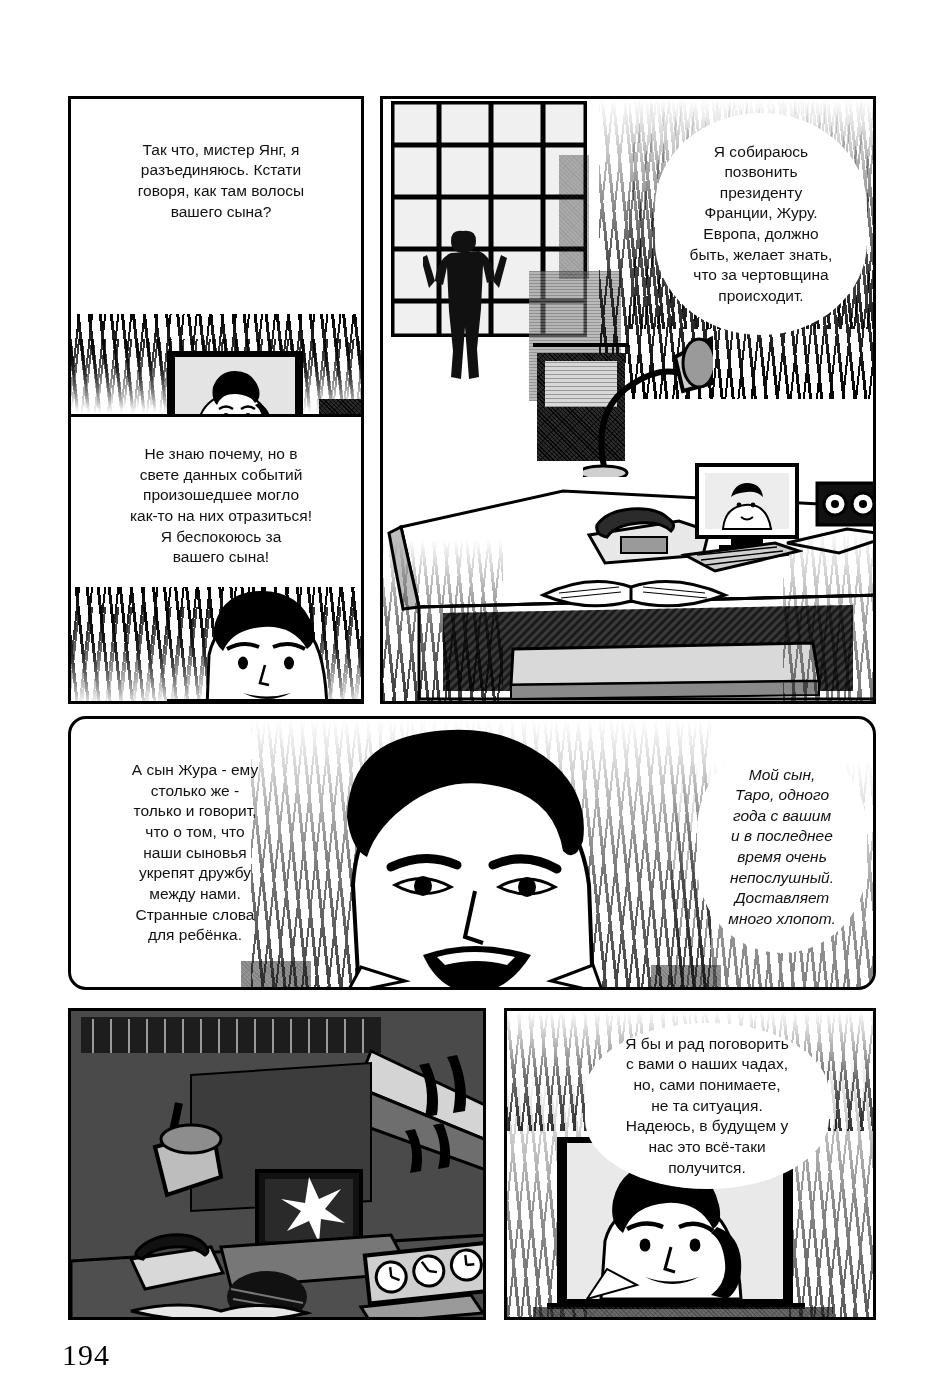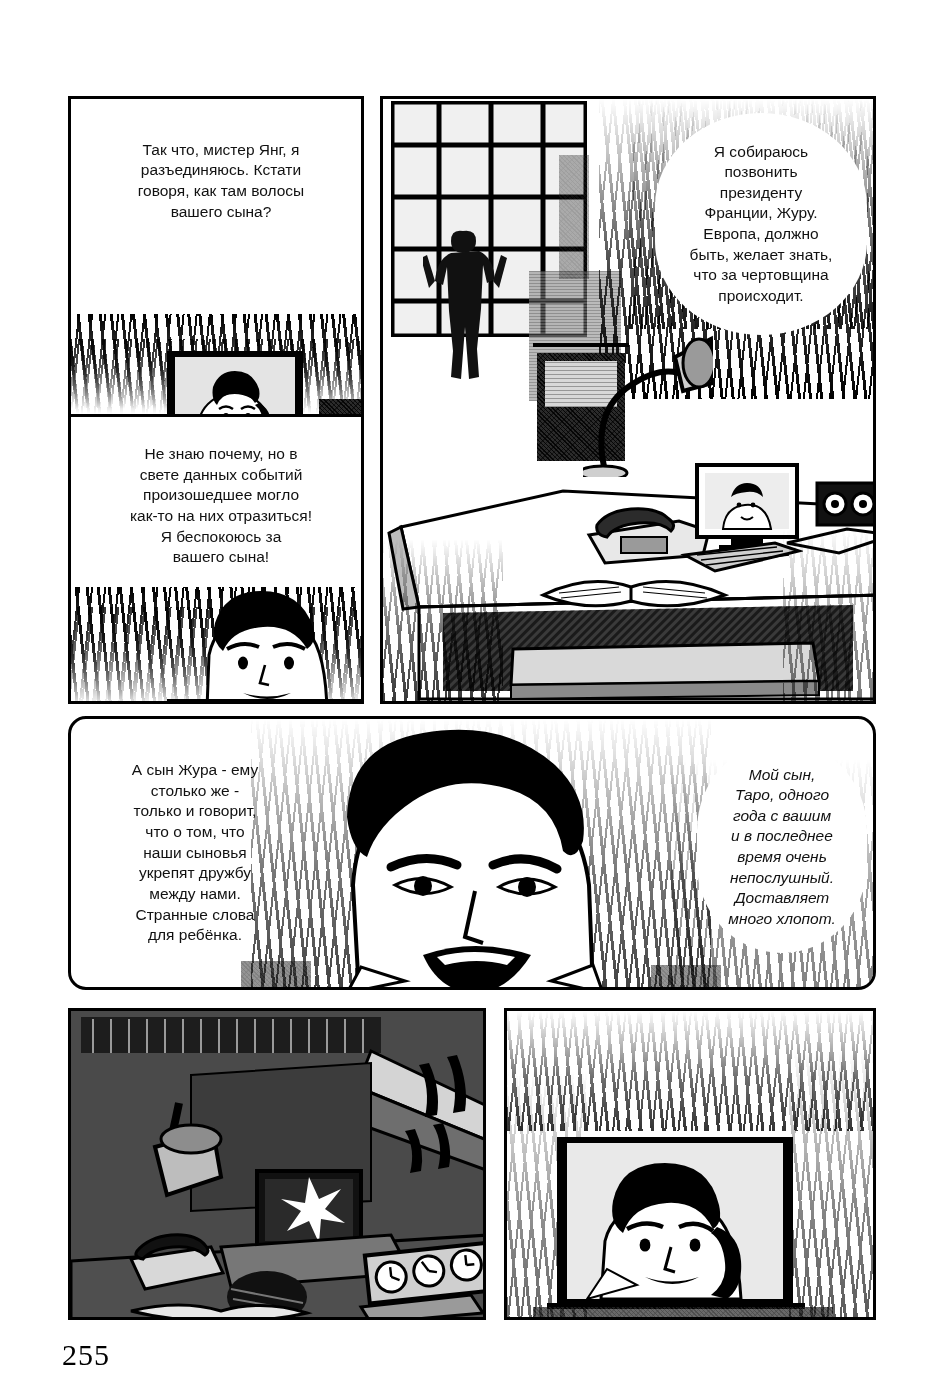--- a/index.html
+++ b/index.html
@@ -447,16 +447,25 @@
         <path d="M78 134 q28 14 54 0 q-28 9 -54 0 Z" fill="#000"></path>
 
         <path d="M150 84 q22 8 24 34 q2 26 -14 38 l-16 -4 q16 -12 14 -32 q-2 -22 -14 -30 Z" fill="#000"></path>
 
         <path d="M20 156 L40 126 L70 142 Z" fill="#fff" stroke="#000" stroke-width="2"></path>
       </svg>
 
       <div class="ink" style="left:40px; top:292px; width:258px; height:6px;"></div>
       <div class="scr-dark" style="position:absolute; left:26px; top:296px; width:300px; height:16px; opacity:.7;"></div>
     </div>
-  </div>
-
-  <div class="page-number">255</div>
+    <div class="balloon" style="left:78px; top:12px; width:244px; height:166px;">
+      <div class="balloon-text">Я бы и рад поговорить
+с вами о наших чадах,
+но, сами понимаете,
+не та ситуация.
+Надеюсь, в будущем у
+нас это всё-таки
+получится.</div>
+    </div>
+  </div>
+
+  <div class="page-number">194</div>
 </div>
 
 </body></html>

